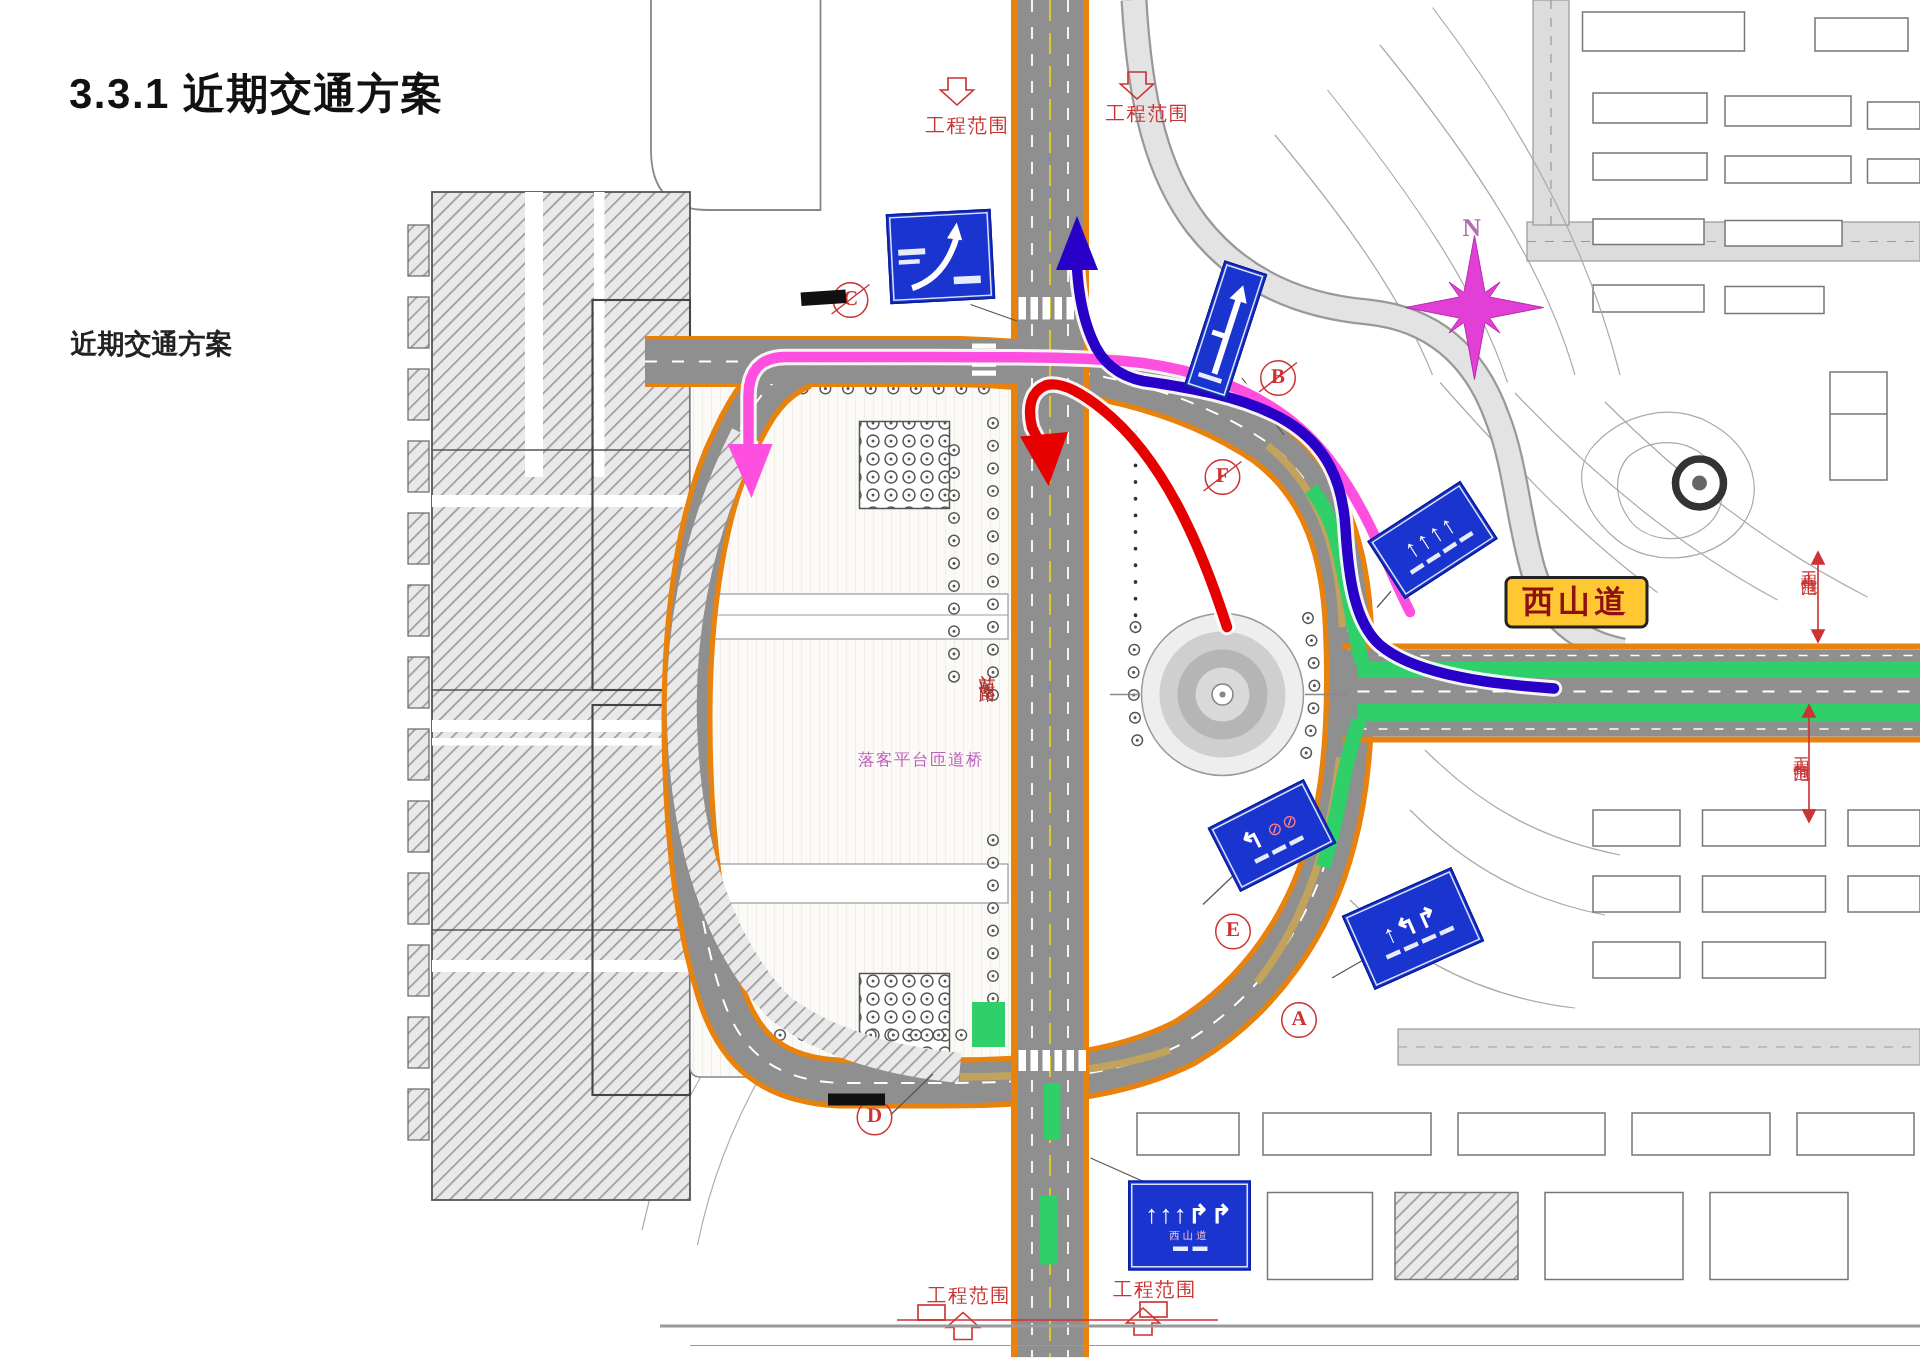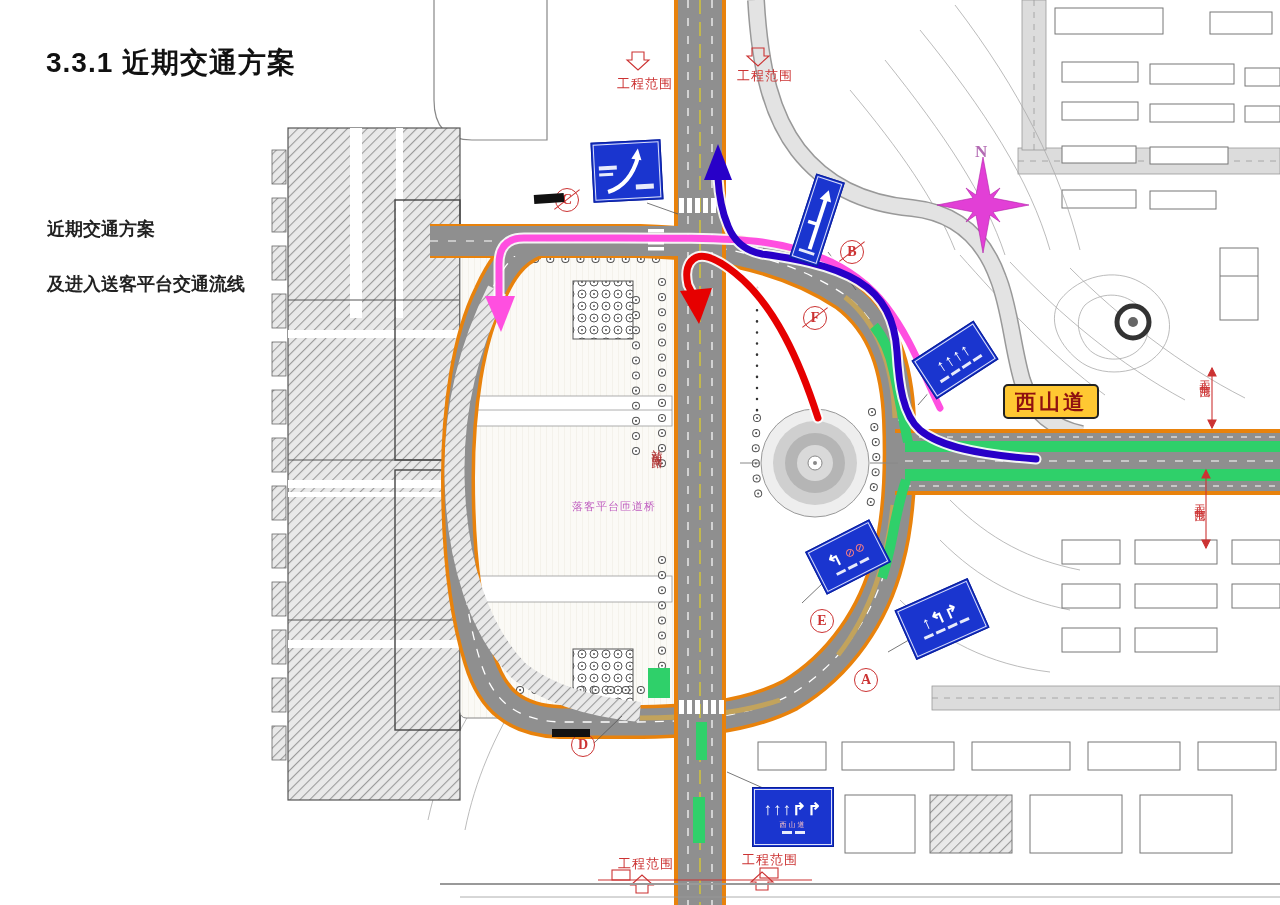--- a/index.html
+++ b/index.html
@@ -351,21 +351,20 @@
     <polygon points="704,180 732,180 718,144" fill="#2800c8"></polygon>
   </g>
 
   <g transform="translate(983,205)">
     <path d="M 0 -48 L 7 -10 L 17 -17 L 10 -7 L 46 0 L 10 7 L 17 17 L 7 10 L 0 48 L -7 10 L -17 17 L -10 7 L -46 0 L -10 -7 L -17 -17 L -7 -10 Z" fill="#e23fd6" stroke="#b020a8" stroke-width="0.6"></path>
   </g>
 </svg>
 
 <h1 class="title">3.3.1 近期交通方案</h1>
 <div class="desc l2">近期交通方案</div>
-<div class="desc l3">及进入送客平台交通流线</div>
 
 <div class="road-label">西山道</div>
 <div class="north-n">N</div>
 
 <span class="scope" style="left:617px; top:75px;">工程范围</span>
 <span class="scope" style="left:737px; top:67px;">工程范围</span>
 <span class="scope" style="left:618px; top:855px;">工程范围</span>
 <span class="scope" style="left:742px; top:851px;">工程范围</span>
 <span class="scope-v" style="left:1197px; top:372px;">工程范围</span>
 <span class="scope-v" style="left:1192px; top:496px;">工程范围</span>

